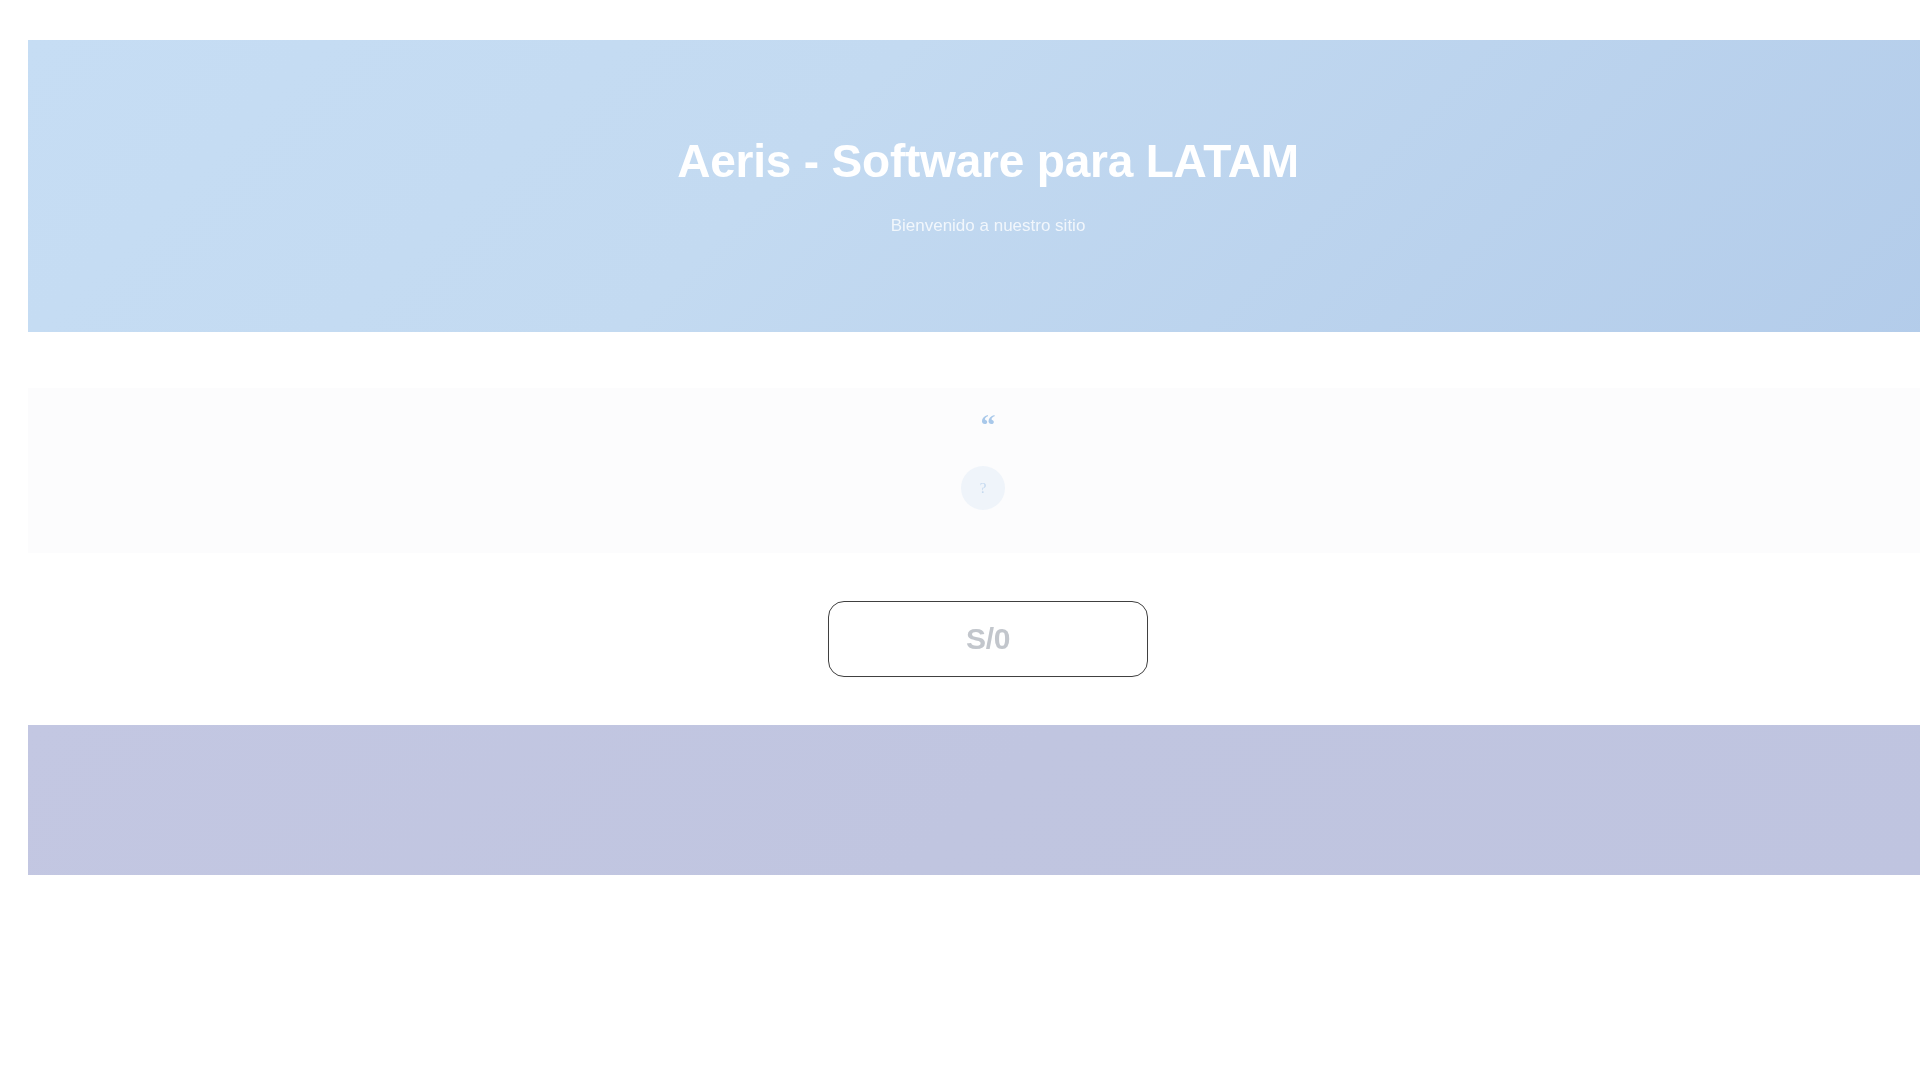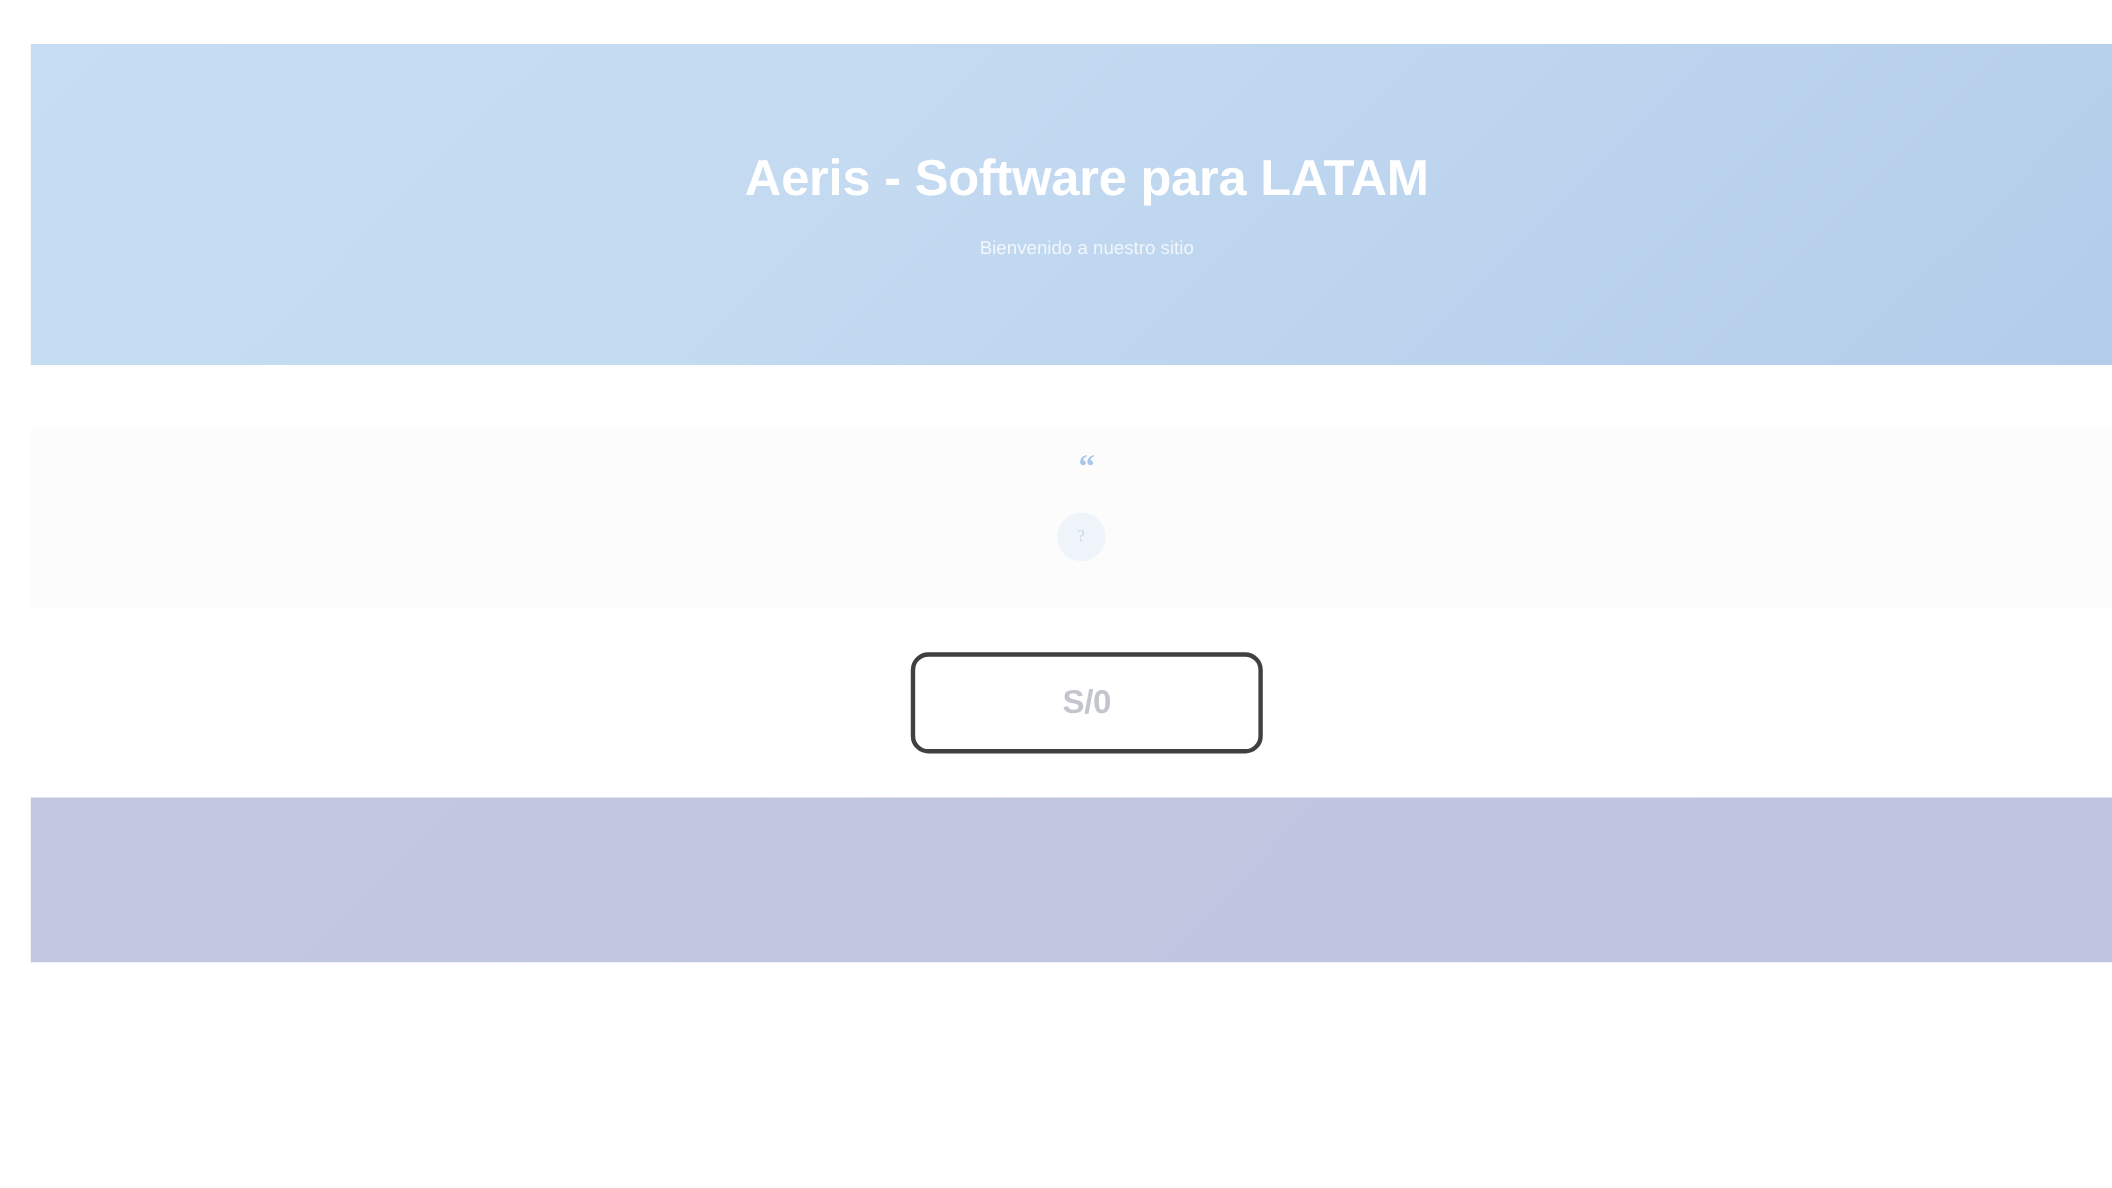--- a/index.html
+++ b/index.html
@@ -150,22 +150,22 @@
     height: 172px;
     background: #ffffff;
     display: flex;
     align-items: center;
     justify-content: center;
     box-sizing: border-box;
   }
 
   .price-card {
     width: 320px;
-    height: 92px;
-    border: 4px solid #404040;
+    height: 76px;
+    border: 1px solid #404040;
     border-radius: 16px;
     background: #ffffff;
     display: flex;
     flex-direction: column;
     align-items: center;
     justify-content: center;
     box-sizing: border-box;
     box-shadow: 0 1px 2px rgba(16,24,40,0.02);
   }
 

